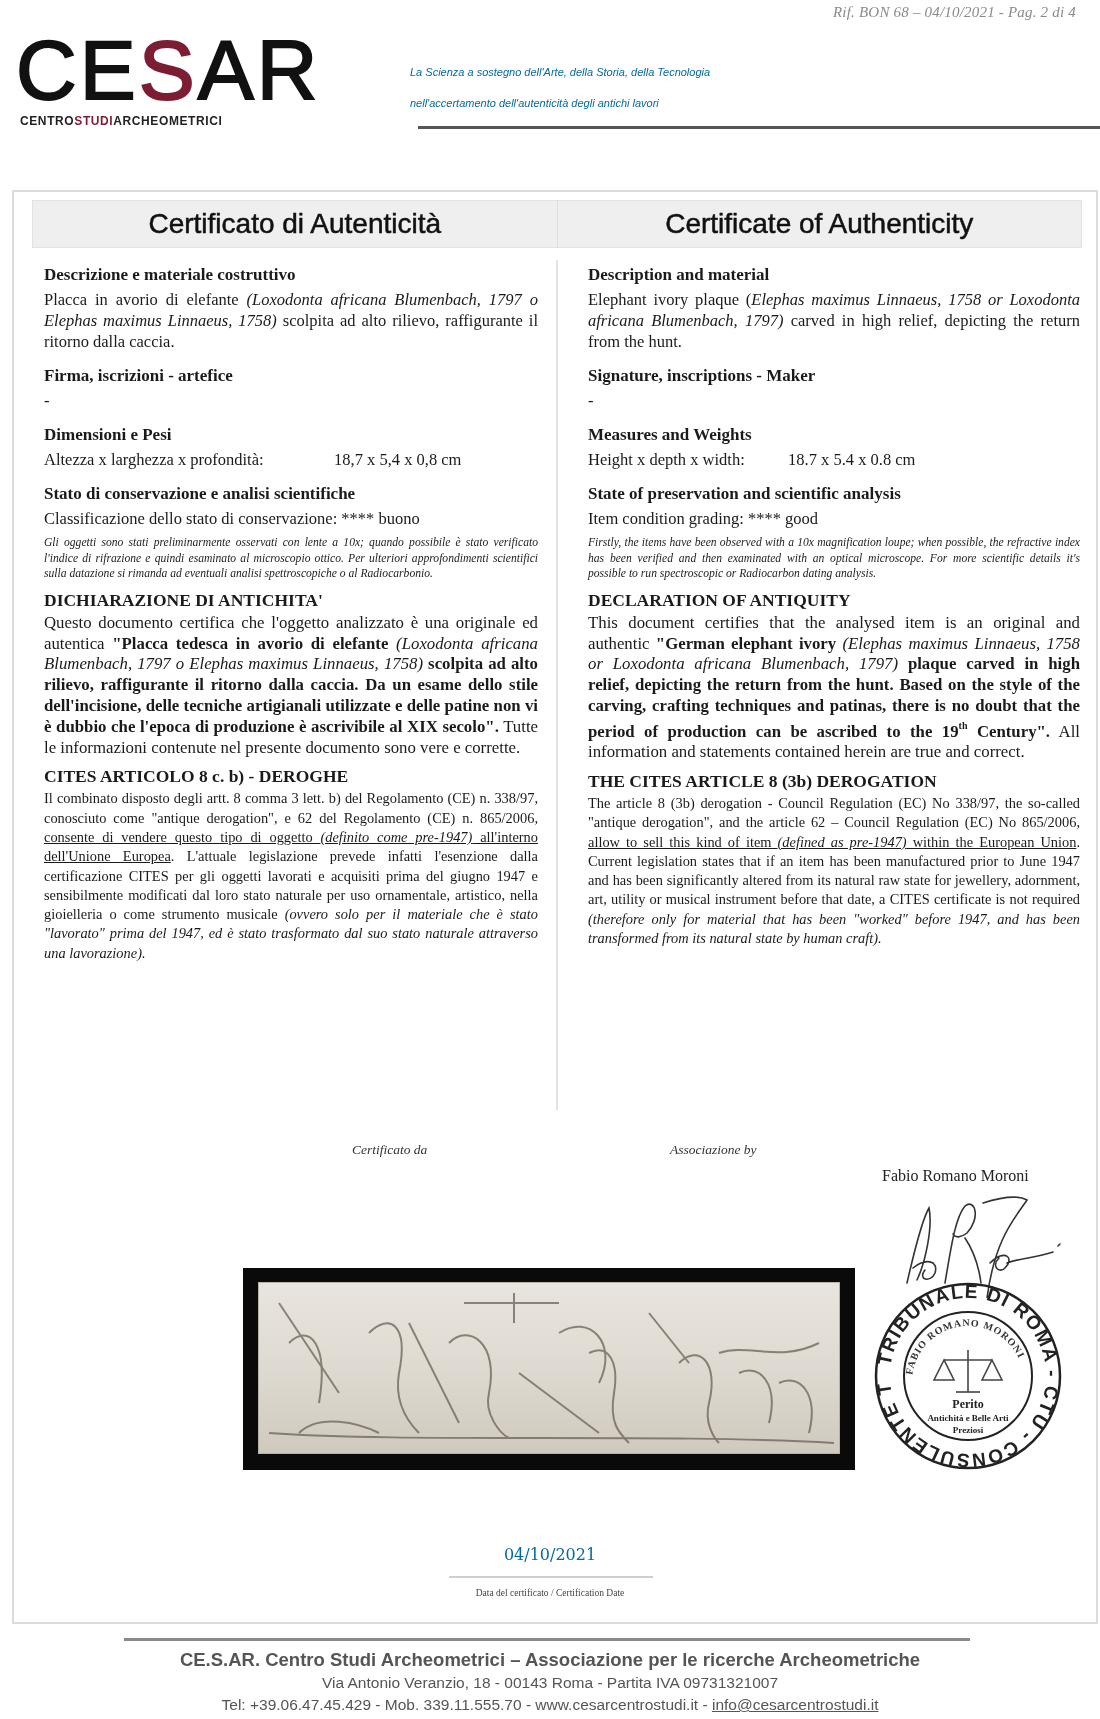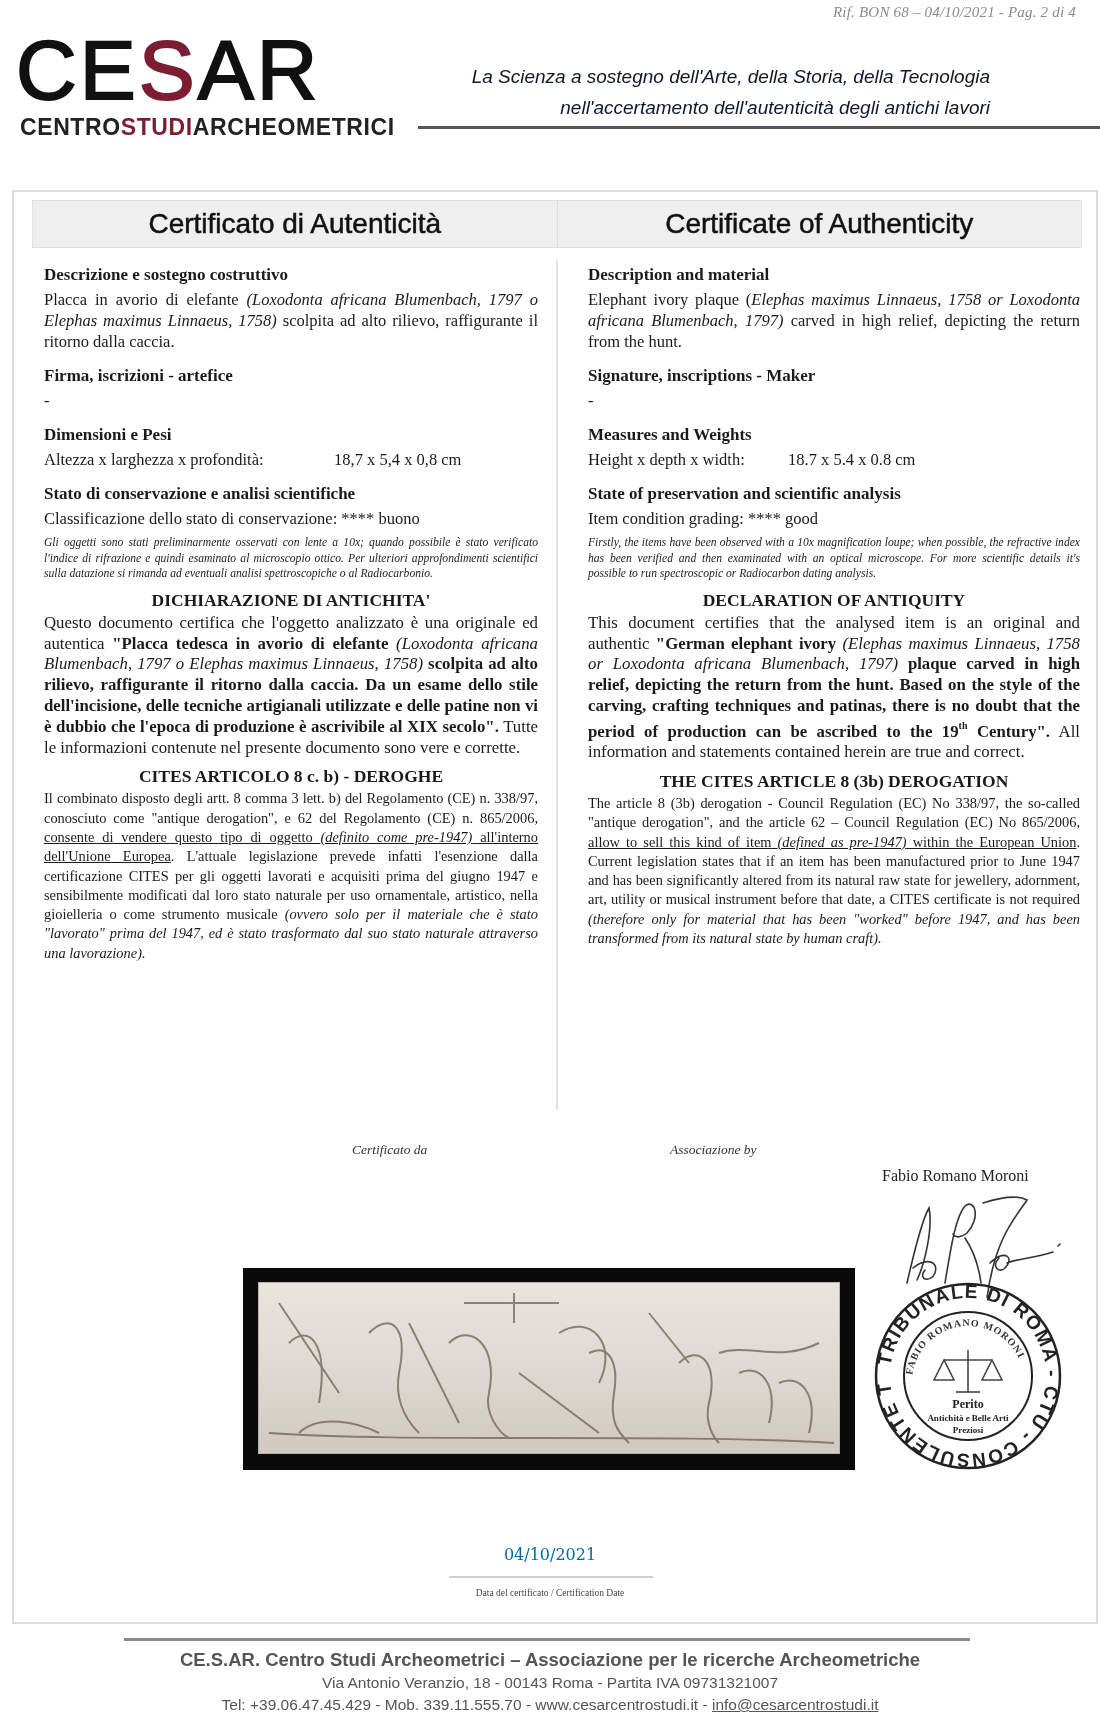--- a/index.html
+++ b/index.html
@@ -4,23 +4,23 @@
 <style>
   * { box-sizing: border-box; margin: 0; padding: 0; }
   html, body { width: 1100px; height: 1719px; background: #ffffff; overflow: hidden; }
   body { position: relative; font-family: "Liberation Serif", serif; color: #1a1a1a; }
 
   
   .ref { position: absolute; top: 4px; right: 24px; font-style: italic; font-size: 15px; color: #8a8a8a; letter-spacing: 0.2px; }
   .logo { position: absolute; left: 16px; top: 30px; width: 380px; }
   .logo-main { font-family: "Liberation Sans", sans-serif; font-size: 84px; line-height: 80px; letter-spacing: 3px; color: #111; font-weight: normal; -webkit-text-stroke: 2px #111; }
   .logo-main .accent { color: #7d1d33; -webkit-text-stroke: 2px #7d1d33; }
-  .logo-sub { font-family: "Liberation Sans", sans-serif; font-weight: bold; font-size: 23px; letter-spacing: 0.6px; color: #222; margin-top: 4px; margin-left: 4px; }
+  .logo-sub { font-family: "Liberation Sans", sans-serif; font-weight: bold; font-size: 12px; letter-spacing: 0.6px; color: #222; margin-top: 4px; margin-left: 4px; }
   .logo-sub .accent { color: #7d1d33; }
-  .tagline { position: absolute; left: 440px; width: 660px; text-align: right; font-family: "Liberation Sans", sans-serif; font-style: italic; font-size: 19px; color: #0f172a; }
+  .tagline { position: absolute; left: 440px; width: 660px; text-align: left; font-family: "Liberation Sans", sans-serif; font-style: italic; font-size: 11px; color: #0369a1; }
   .tagline.l1 { top: 66px; left: 410px; width: 580px; }
   .tagline.l2 { top: 97px; left: 410px; width: 580px; }
   .header-rule { position: absolute; left: 418px; right: 0; top: 126px; height: 3px; background: #555; }
 
   
   .frame { position: absolute; left: 12px; top: 190px; width: 1086px; height: 1434px; border: 2px solid #dcdcdc; }
   .title-bar { position: absolute; left: 18px; top: 8px; width: 1050px; height: 48px; background: #efefef; border: 1px solid #e2e2e2; display: flex; }
   .title-cell { flex: 1; display: flex; align-items: center; justify-content: center; font-family: "Liberation Sans", sans-serif; font-size: 28px; color: #111; -webkit-text-stroke: 0.5px #111; }
   .title-cell + .title-cell { border-left: 1px solid #dedede; }
   .col-divider { position: absolute; left: 542px; top: 68px; width: 2px; height: 850px; background: #e3e3e3; }
@@ -30,21 +30,21 @@
   .col.en { left: 574px; width: 492px; }
   .col .sec-h { font-weight: bold; font-size: 17px; margin-bottom: 4px; }
   .col p { text-align: justify; }
   .col .gap { height: 13px; }
   .col .gap-s { height: 8px; }
   .dash { margin-top: 2px; }
   .dim-row { display: flex; }
   .dim-row .dim-label { width: 290px; }
   .col.en .dim-row .dim-label { width: 200px; }
   .note { font-style: italic; font-size: 11.6px; line-height: 15.6px; text-align: justify; color: #222; margin-top: 6px; }
-  .center-h { text-align: center; font-weight: bold; font-size: 17.5px; margin-bottom: 2px; }
+  .center-h { font-weight: bold; font-size: 17.5px; margin-bottom: 2px; }
   .decl { font-size: 16.8px; line-height: 20.8px; text-align: justify; }
   .cites { font-size: 14.4px; line-height: 19.3px; text-align: justify; }
   .u { text-decoration: underline; }
 
   
   .sig-label { position: absolute; top: 1142px; font-style: italic; font-size: 13.5px; color: #333; }
   .sig-label.it { left: 352px; }
   .sig-label.en { left: 670px; }
   .sig-name { position: absolute; left: 882px; top: 1167px; font-size: 16px; color: #222; }
   .signature { position: absolute; left: 895px; top: 1188px; width: 170px; height: 110px; }
@@ -82,21 +82,21 @@
 <div class="header-rule"></div>
 
 <div class="frame">
   <div class="title-bar">
     <div class="title-cell">Certificato di Autenticità</div>
     <div class="title-cell">Certificate of Authenticity</div>
   </div>
   <div class="col-divider"></div>
 
   <div class="col it">
-    <div class="sec-h">Descrizione e sostegno costruttivo</div>
+    <div class="sec-h">Descrizione e materiale costruttivo</div>
     <p><span>Placca in avorio di elefante </span><i>(Loxodonta africana Blumenbach, 1797 o Elephas maximus Linnaeus, 1758)</i><span> scolpita ad alto rilievo, raffigurante il ritorno dalla caccia.</span></p>
     <div class="gap"></div>
     <div class="sec-h">Firma, iscrizioni - artefice</div>
     <div class="dash">-</div>
     <div class="gap"></div>
     <div class="sec-h">Dimensioni e Pesi</div>
     <div class="dim-row">
       <span class="dim-label">Altezza x larghezza x profondità:</span>
       <span>18,7 x 5,4 x 0,8 cm</span>
     </div>

